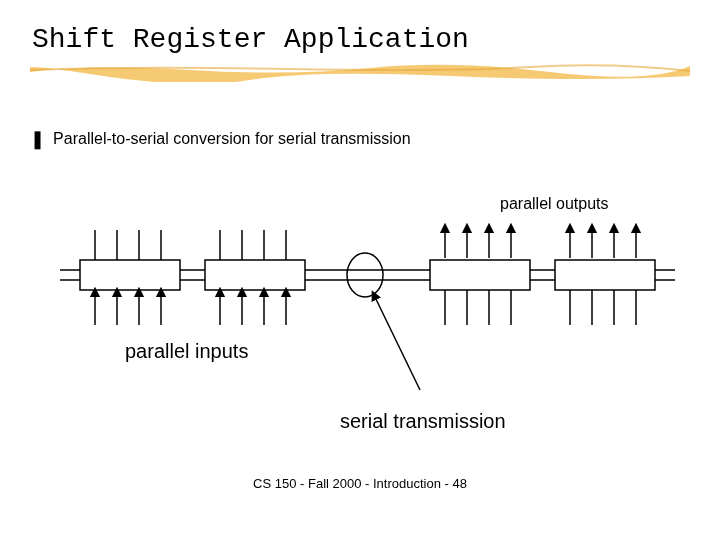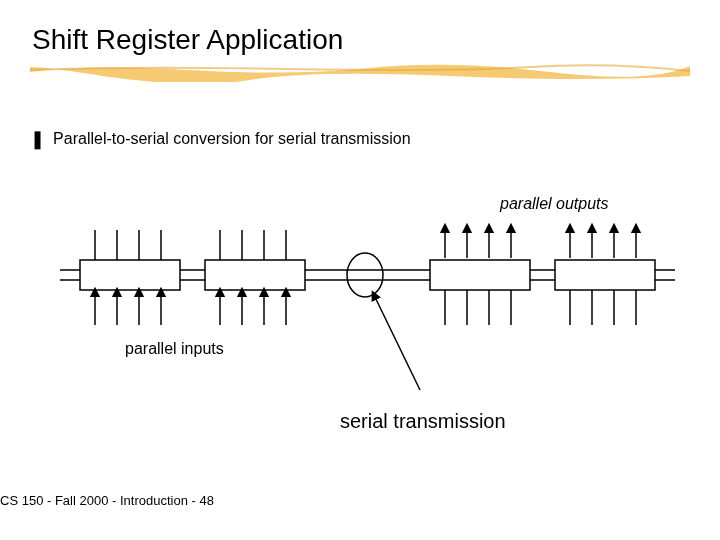--- a/index.html
+++ b/index.html
@@ -12,20 +12,21 @@
     color: #000;
     position: relative;
     overflow: hidden;
   }
   .title {
     position: absolute;
     left: 32px;
     top: 24px;
     font-size: 28px;
     font-weight: normal;
+    font-family: Liberation Mono, monospace;
   }
   .underline {
     position: absolute;
     left: 30px;
     top: 62px;
     width: 660px;
     height: 20px;
   }
   .bullet-row {
     position: absolute;
@@ -48,39 +49,38 @@
     left: 60px;
     top: 180px;
     width: 620px;
     height: 220px;
   }
   .label-po {
     position: absolute;
     left: 500px;
     top: 195px;
     font-size: 16px;
-    font-style: italic;
   }
   .label-pi {
     position: absolute;
     left: 125px;
     top: 340px;
-    font-size: 16px;
+    font-size: 20px;
   }
   .label-st {
     position: absolute;
     left: 340px;
     top: 410px;
     font-size: 20px;
   }
   .footer {
     position: absolute;
     width: 720px;
-    top: 493px;
-    text-align: left;
+    top: 476px;
+    text-align: center;
     font-size: 13px;
   }
 </style>
 </head>
 <body>
 
 <div class="title">Shift Register Application</div>
 
 <svg class="underline" viewBox="0 0 660 20" preserveAspectRatio="none">
   <path d="M0 10 Q 60 2 160 8 T 340 6 T 520 10 T 660 4 L660 14 Q 560 20 420 14 T 220 18 T 60 12 T 0 16 Z" fill="#f5c05a" opacity="0.85"></path>

